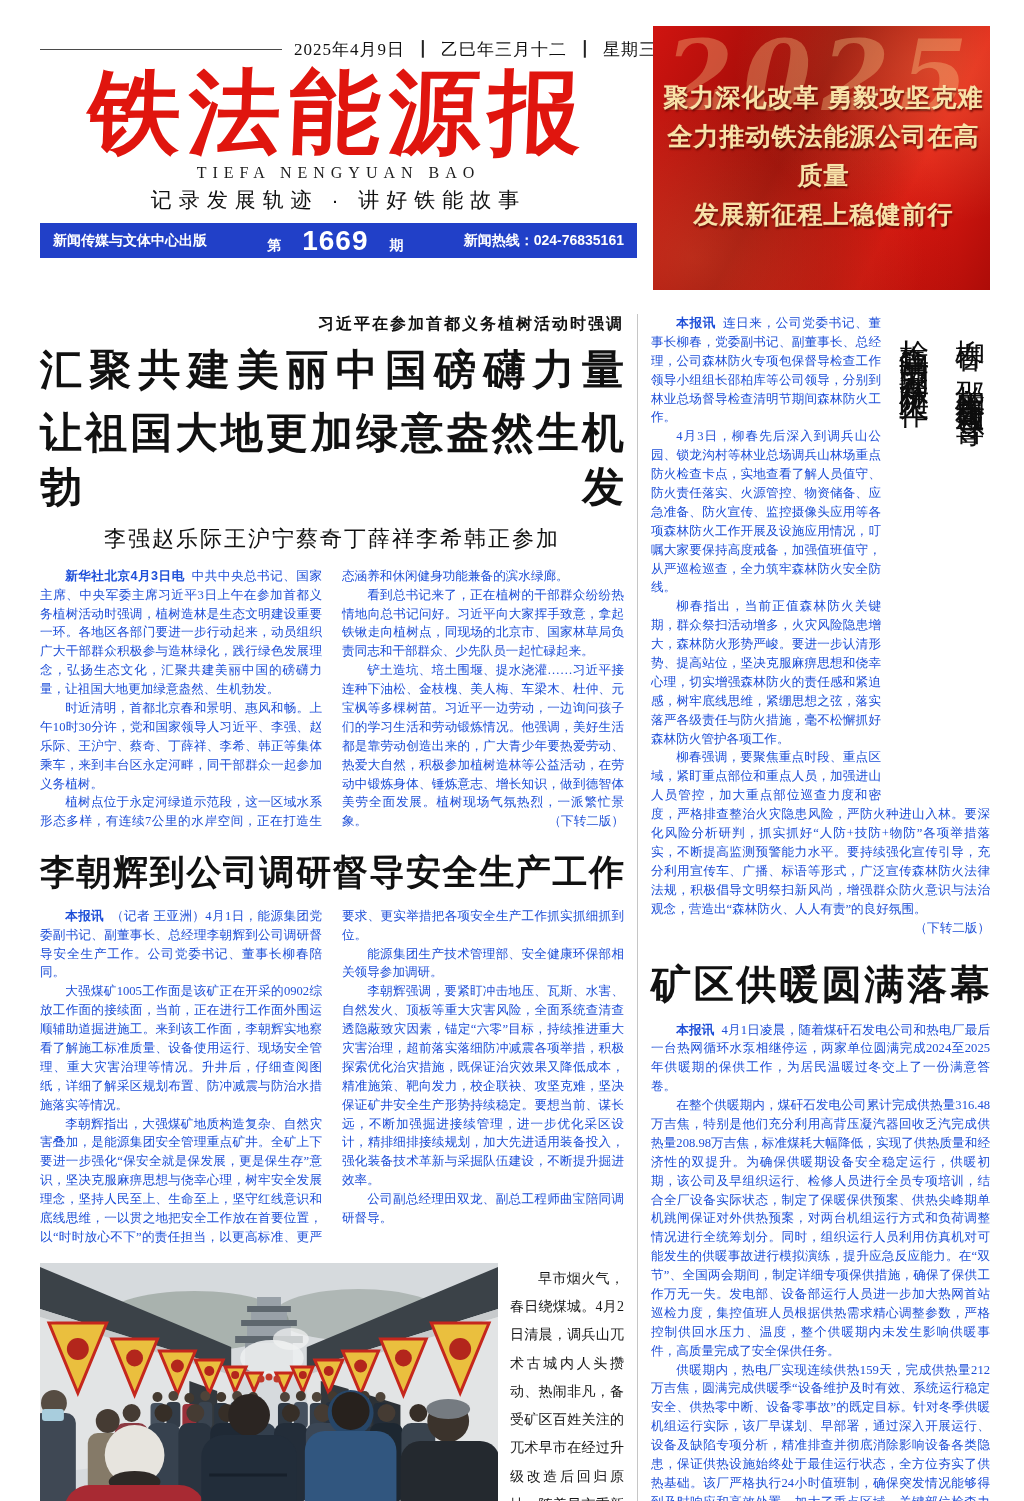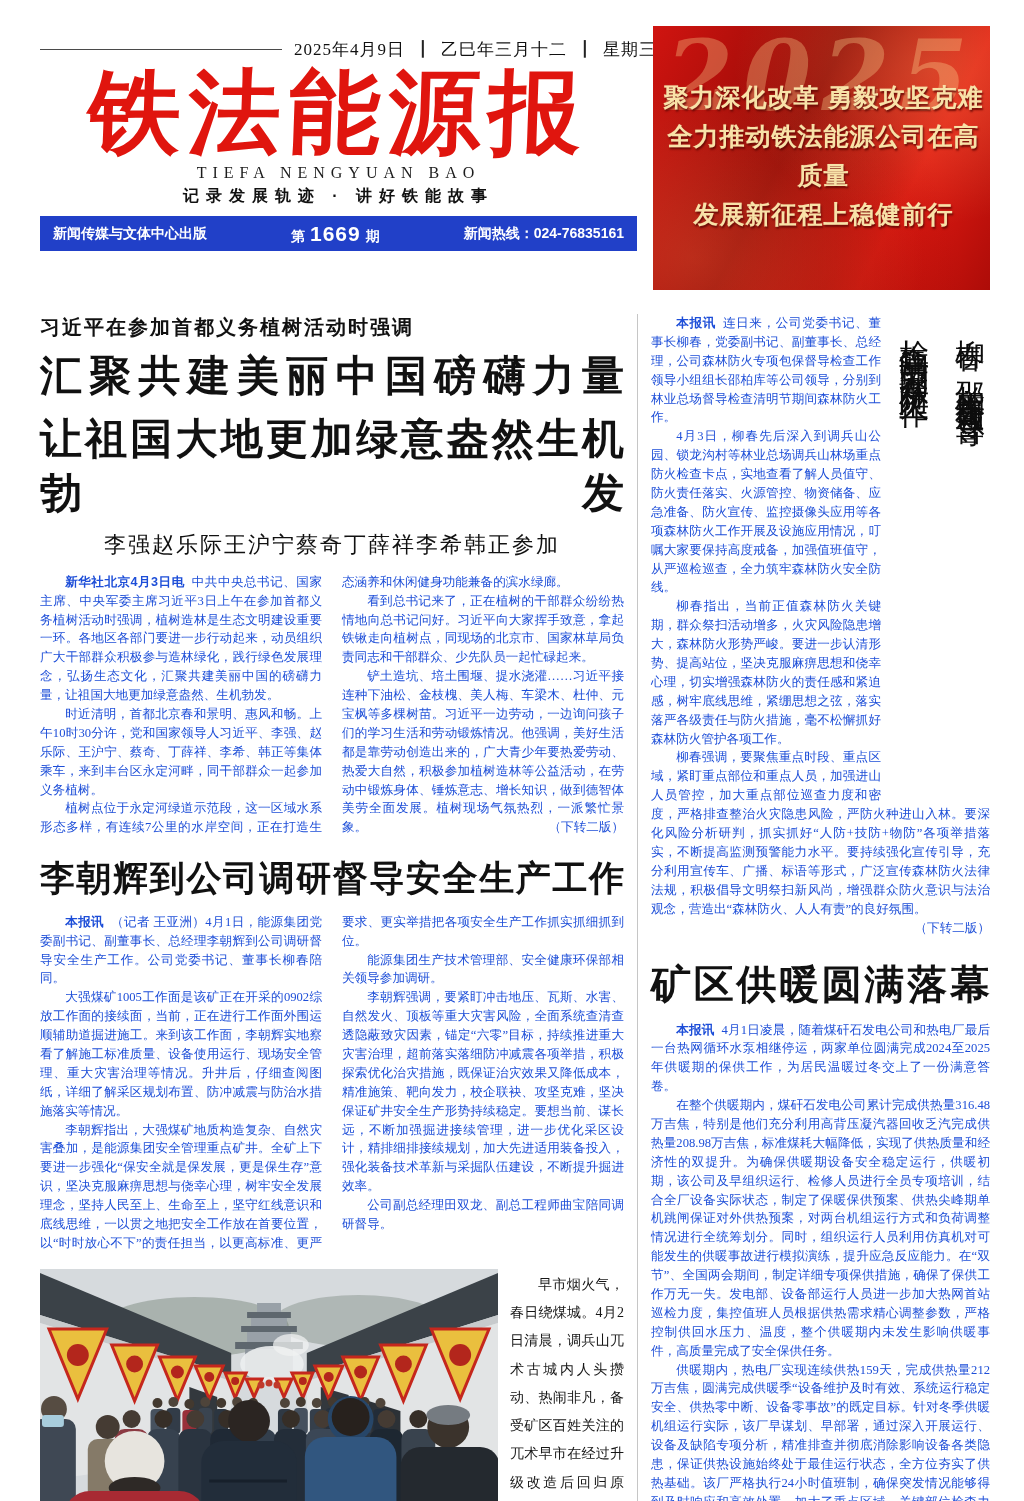--- a/index.html
+++ b/index.html
@@ -8,46 +8,46 @@
   
   .top-row{display:flex;gap:16px;align-items:flex-start;}
   .head-left{width:597px;flex:0 0 597px;}
   .date-row{display:flex;align-items:center;gap:12px;margin:14px 0 2px;}
   .rule{flex:0 0 242px;height:1px;background:#4a4a4a;}
   .date-text{font-size:17px;letter-spacing:1px;white-space:nowrap;color:#101010;}
   .sep{font-weight:bold;margin:0 9px;color:#222;}
   .masthead{margin:2px 0 0;text-align:center;font-size:92px;line-height:1.08;color:#e0150e;font-weight:900;
             letter-spacing:8px;transform:skewX(-2deg);font-family:"DejaVu Serif",serif;}
   .masthead-en{text-align:center;font-size:16px;letter-spacing:6px;color:#1c1c1c;margin-top:2px;}
-  .masthead-slogan{text-align:center;font-size:16px;font-weight:bold;letter-spacing:7px;margin-top:4px;
+  .masthead-slogan{text-align:center;font-size:21px;font-weight:normal;letter-spacing:7px;margin-top:4px;
                    font-family:"Liberation Sans",sans-serif;}
   .info-bar{margin-top:9px;background:#2140c8;color:#fff;height:35px;display:flex;align-items:center;
             padding:0 13px;font-size:14px;font-family:"Liberation Sans",sans-serif;font-weight:bold;
             justify-content:space-between;}
   .issue{display:flex;align-items:baseline;}
-  .issue-no{font-size:21px;margin:0 5px;letter-spacing:1px;}
+  .issue-no{font-size:28px;margin:0 21px;letter-spacing:1px;}
   
   .banner{width:341px;height:264px;margin-top:2px;position:relative;overflow:hidden;
           background:
             radial-gradient(ellipse at 82% 16%, rgba(255,190,110,.28), transparent 50%),
             radial-gradient(ellipse at 12% 88%, rgba(255,120,70,.30), transparent 55%),
             radial-gradient(ellipse at 50% 110%, rgba(150,10,5,.55), transparent 60%),
             linear-gradient(118deg,#d01410 0%,#930a06 42%,#e01a12 72%,#ad0c08 100%);}
   .banner-year{position:absolute;top:-8px;left:0;right:0;text-align:center;font-size:98px;font-style:italic;
                font-weight:bold;letter-spacing:10px;color:rgba(255,220,150,.32);font-family:"DejaVu Serif",serif;}
   .banner-lines{position:absolute;top:52px;left:4px;right:0;text-align:center;
                 font-family:"Liberation Sans",sans-serif;font-weight:900;color:#f8e2a8;}
   .banner-lines div{font-size:25px;line-height:1.56;letter-spacing:1px;
                     text-shadow:1px 2px 2px rgba(96,7,3,.9),0 0 1px rgba(255,240,200,.4);}
   
   .content-row{display:flex;margin-top:24px;}
   .left-col{width:597px;flex:0 0 597px;padding-right:13px;box-sizing:border-box;}
   .right-col{flex:1;border-left:1px solid #c6c6c6;padding-left:13px;min-width:0;}
   
-  .kicker{text-align:left;font-size:20px;font-weight:600;letter-spacing:2px;
+  .kicker{text-align:right;font-size:16px;font-weight:600;letter-spacing:2px;
           font-family:"Liberation Sans",sans-serif;}
   .headline-xl{margin:8px 0 0;font-size:42px;font-weight:900;line-height:1.3;
                font-family:"Liberation Sans",sans-serif;text-align:justify;text-align-last:justify;}
   .subhead{text-align:center;font-size:22px;letter-spacing:2px;margin:9px 0 13px;
            font-family:"Liberation Sans",sans-serif;}
   .body-cols{column-count:2;column-gap:20px;}
   .para{margin:0;text-indent:2em;text-align:justify;font-size:12.6px;line-height:1.5;color:#1d4ed8;}
   .lead{font-family:"Liberation Sans",sans-serif;font-weight:bold;padding-right:7px;}
   .jump,.byline{float:right;font-family:"Liberation Serif",serif;}
   

